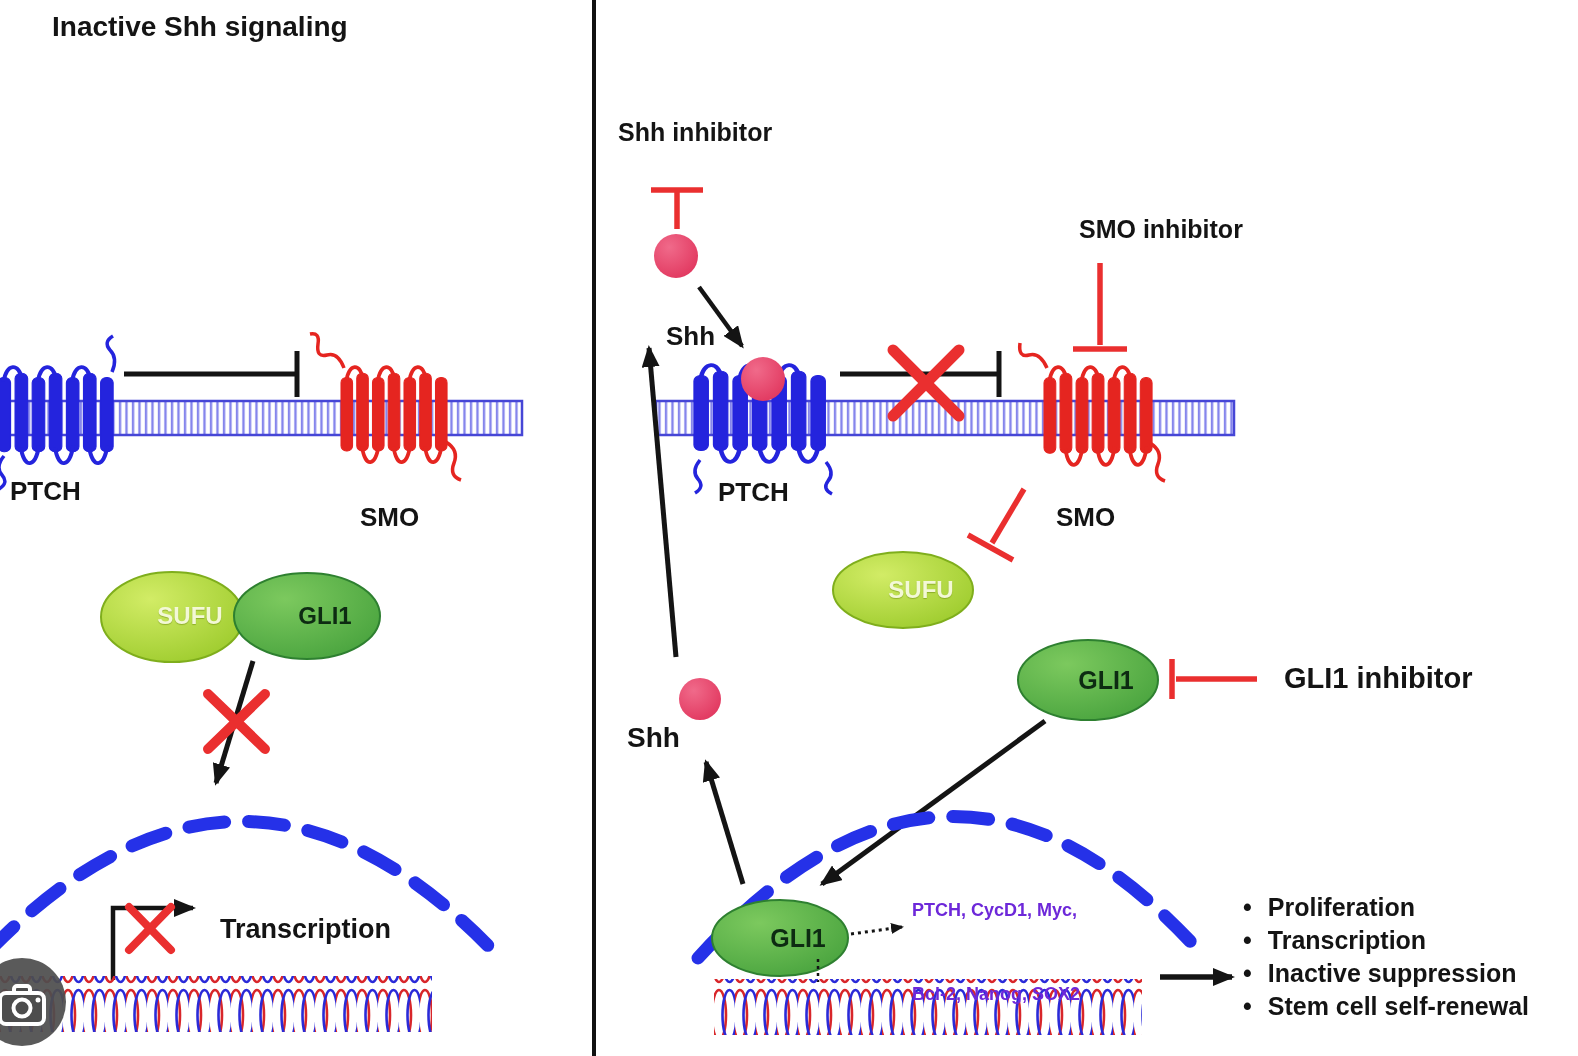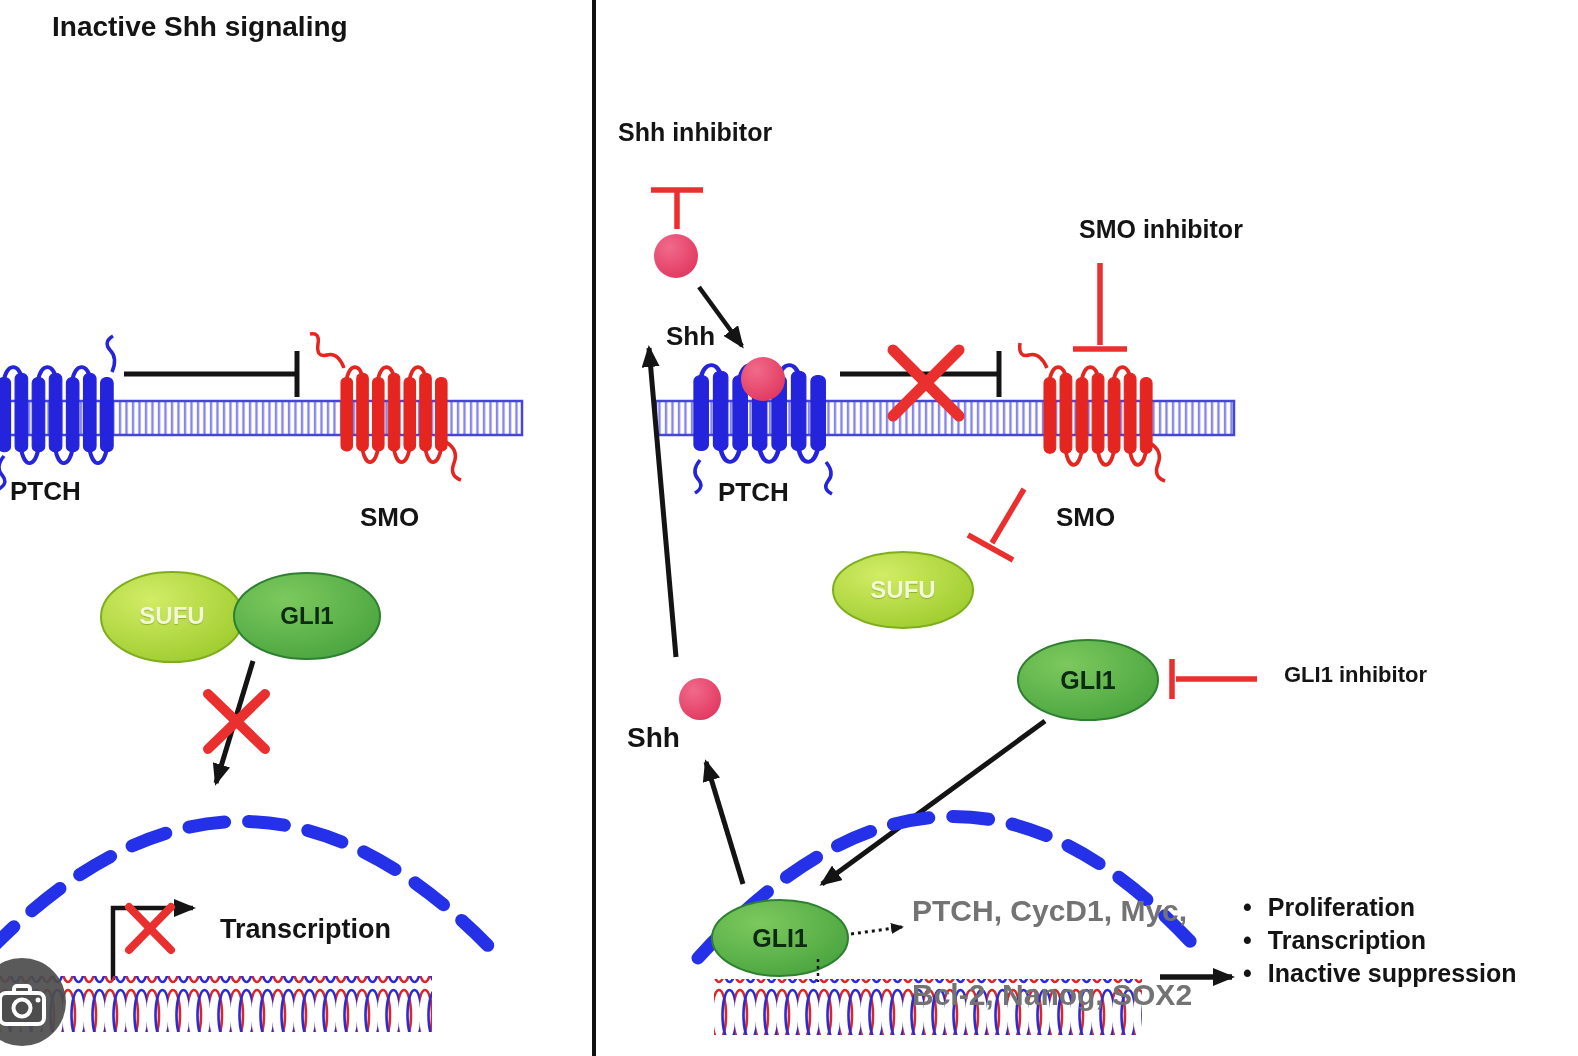--- a/index.html
+++ b/index.html
@@ -5,24 +5,24 @@
   html,body{margin:0;padding:0;background:#fff;}
   .canvas{
     position:relative;width:1546px;height:1056px;background:#ffffff;
     overflow:hidden;font-family:"Liberation Sans",sans-serif;
   }
   .art{position:absolute;left:0;top:0;width:1578px;height:1056px;}
   .lbl{
     position:absolute;font-weight:700;color:#141414;white-space:nowrap;
     font-family:"Liberation Sans",sans-serif;line-height:1.1;
   }
-  .ctr{text-align:center;}
+  .ctr{text-align:center;margin-left:18px;}
   .sufu-txt{color:#f3f8d6;text-shadow:0 1px 1px rgba(90,120,0,.45);}
   .gli-txt{color:#0d2b12;}
-  .genes{position:absolute;font-weight:700;color:#737373;font-size:30px;line-height:33px;white-space:nowrap;}
+  .genes{position:absolute;font-weight:700;color:#6d28d9;font-size:18px;line-height:33px;white-space:nowrap;}
   .outcomes{position:absolute;left:1243px;top:891px;}
   .outcome{
     display:flex;align-items:center;gap:16px;font-weight:700;
     font-size:25px;line-height:33px;color:#141414;white-space:nowrap;
   }
   .outcome::before{content:"\2022";font-size:25px;}
   .camera{position:absolute;left:-26px;top:954px;width:96px;height:96px;cursor:pointer;}
   .camera svg{width:96px;height:96px;display:block;}
 </style>
 </head>
@@ -190,36 +190,39 @@
   <div class="lbl ctr gli-txt" style="left:234px;top:603px;width:146px;font-size:24px;">GLI1</div>
   <div class="lbl" style="left:220px;top:915px;font-size:27px;text-align:center;">Transcription</div>
 
   <div class="lbl" style="left:618px;top:119px;font-size:25px;">Shh inhibitor</div>
   <div class="lbl" style="left:666px;top:322px;font-size:26px;">Shh</div>
   <div class="lbl" style="left:1079px;top:216px;font-size:25px;">SMO inhibitor</div>
   <div class="lbl" style="left:718px;top:478px;font-size:26px;">PTCH</div>
   <div class="lbl" style="left:1056px;top:503px;font-size:26px;">SMO</div>
   <div class="lbl ctr sufu-txt" style="left:833px;top:577px;width:140px;font-size:24px;">SUFU</div>
   <div class="lbl ctr gli-txt" style="left:1018px;top:667px;width:140px;font-size:25px;">GLI1</div>
-  <div class="lbl" style="left:1284px;top:663px;font-size:22px;">GLI1 inhibitor</div>
+  <div class="lbl" style="left:1284px;top:663px;font-size:29px;">GLI1 inhibitor</div>
   <div class="lbl" style="left:627px;top:723px;font-size:28px;">Shh</div>
   <div class="lbl ctr gli-txt" style="left:710px;top:925px;width:140px;font-size:25px;">GLI1</div>
 
   <div class="genes" style="left:912px;top:894px;">PTCH, CycD1, Myc,</div>
   <div class="genes" style="left:912px;top:978px;">Bcl-2, Nanog, SOX2</div>
 
   <div class="outcomes">
     <div class="outcome">
       <span>Proliferation</span>
     </div>
     <div class="outcome">
       <span>Transcription</span>
     </div>
     <div class="outcome">
       <span>Inactive suppression</span>
+    </div>
+    <div class="outcome">
+      <span>Stem cell self-renewal</span>
     </div>
   </div>
 
   <div class="camera">
     <svg viewBox="0 0 96 96">
       <circle cx="48" cy="48" r="44" fill="#4d4d4d" opacity="0.93"></circle>
       <rect x="40" y="32" width="16" height="10" rx="3" fill="#4d4d4d" stroke="#ffffff" stroke-width="4"></rect>
       <rect x="26" y="39" width="44" height="31" rx="6" fill="#4d4d4d" stroke="#ffffff" stroke-width="4"></rect>
       <circle cx="48" cy="54" r="8.5" fill="none" stroke="#ffffff" stroke-width="4"></circle>
       <circle cx="64" cy="46" r="2.5" fill="#ffffff"></circle>

